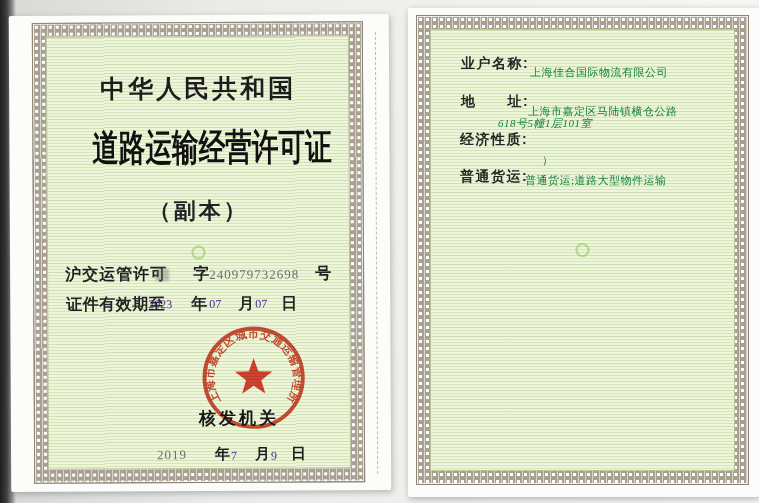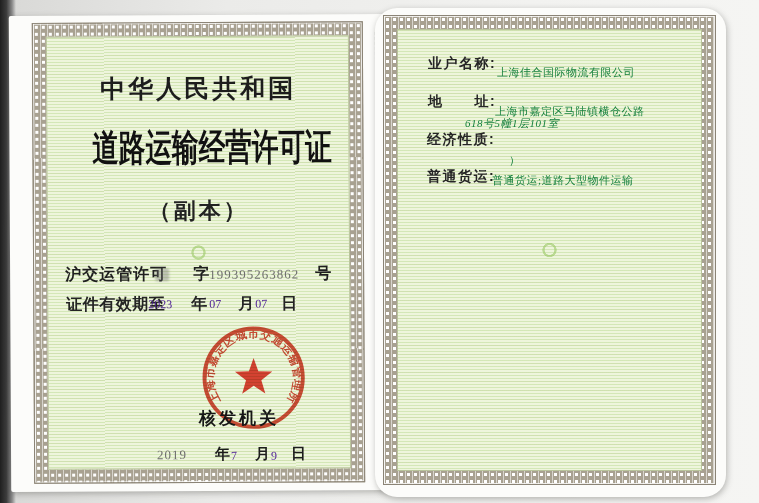--- a/index.html
+++ b/index.html
@@ -13,21 +13,21 @@
     position:absolute; left:0; top:0; width:16px; height:503px;
     background:linear-gradient(90deg,#1f1f1f 0%, #3c3c3c 40%, #8a8a8a 75%, rgba(200,200,200,0) 100%);
     z-index:0;
   }
   .page {
     position:absolute; background:#fcfcfa; z-index:1;
     box-shadow:1px 2px 6px rgba(60,60,55,.35);
     border-radius:2px;
   }
   .page-left  { left:10px; top:15px; width:380px; height:476px; transform:rotate(-.3deg); }
-  .page-right { left:375px; top:8px;  width:351px; height:489px;border-radius:22px; }
+  .page-right { left:408px; top:8px;  width:351px; height:489px; }
   .band {
     position:absolute;
     background-color:#a8a191;
     background-image:
       radial-gradient(circle 2.2px at 3.5px 3.5px, #ffffff 0 1.6px, rgba(255,255,255,0) 1.9px),
       repeating-linear-gradient(90deg, rgba(255,255,255,.55) 0 1px, rgba(255,255,255,0) 1px 7px);
     background-size:7px 7px, auto;
     border:1px solid #8b8476;
     box-shadow:inset 0 0 0 1px rgba(255,255,255,.8);
   }
@@ -93,21 +93,21 @@
   <div class="abs center-line" style="top:108px;">
     <span class="main-title" style="display:inline-block;">道路运输经营许可证</span>
   </div>
 
   <div class="abs center-line subtitle" style="top:181px;">（副本）</div>
 
   <div class="abs" style="left:0; top:249px; width:380px; height:22px;">
     <span class="abs lic-prefix" style="left:55px;">沪交运管许可</span>
     <span class="abs smudge" style="left:145px; top:4px;"></span>
     <span class="abs lic-unit" style="left:183px;">字</span>
-    <span class="abs gray-val" style="left:199px; top:3px;">199395263862</span>
+    <span class="abs gray-val" style="left:199px; top:3px;">240979732698</span>
     <span class="abs lic-unit" style="left:305px;">号</span>
   </div>
 
   <div class="abs" style="left:0; top:279px; width:380px; height:20px;">
     <span class="abs small-label" style="left:56px;">证件有效期至</span>
     <span class="abs gray-sm" style="left:138px; top:3px;">2023</span>
     <span class="abs small-label" style="left:181px;">年</span>
     <span class="abs gray-sm" style="left:199px; top:3px;">07</span>
     <span class="abs small-label" style="left:228px;">月</span>
     <span class="abs gray-sm" style="left:245px; top:3px;">07</span>

